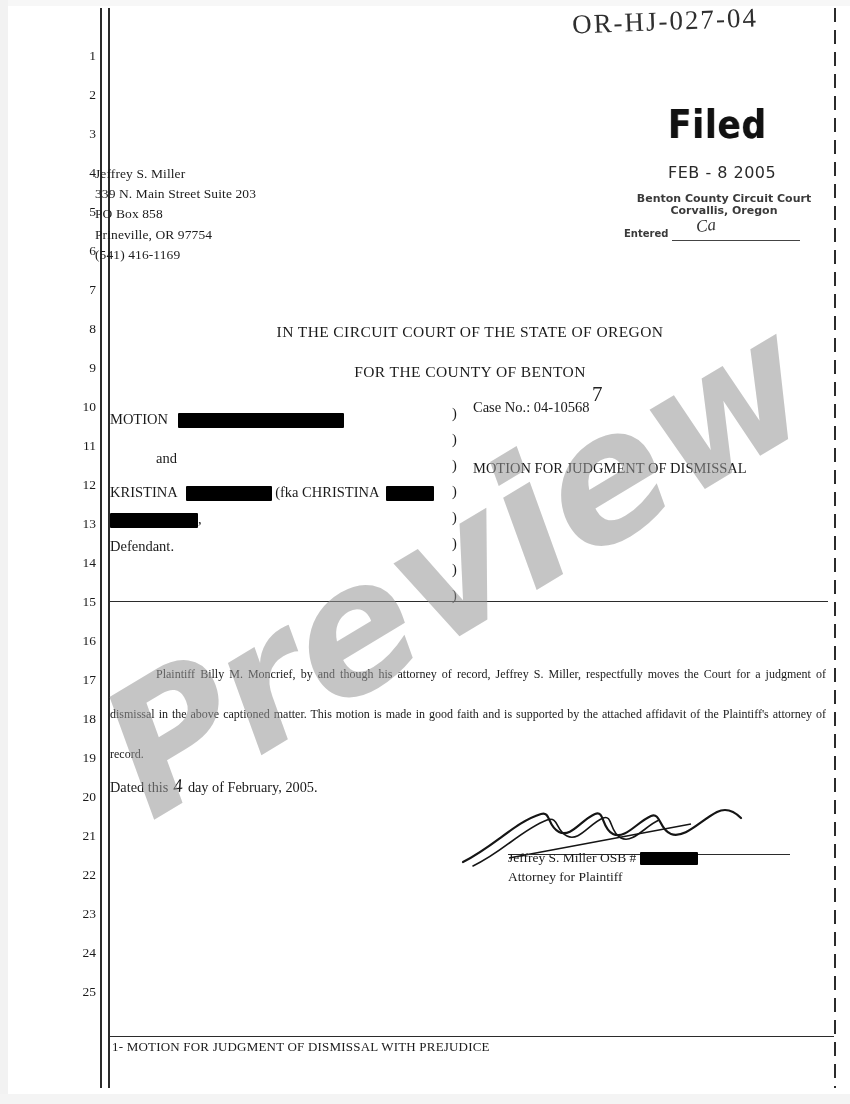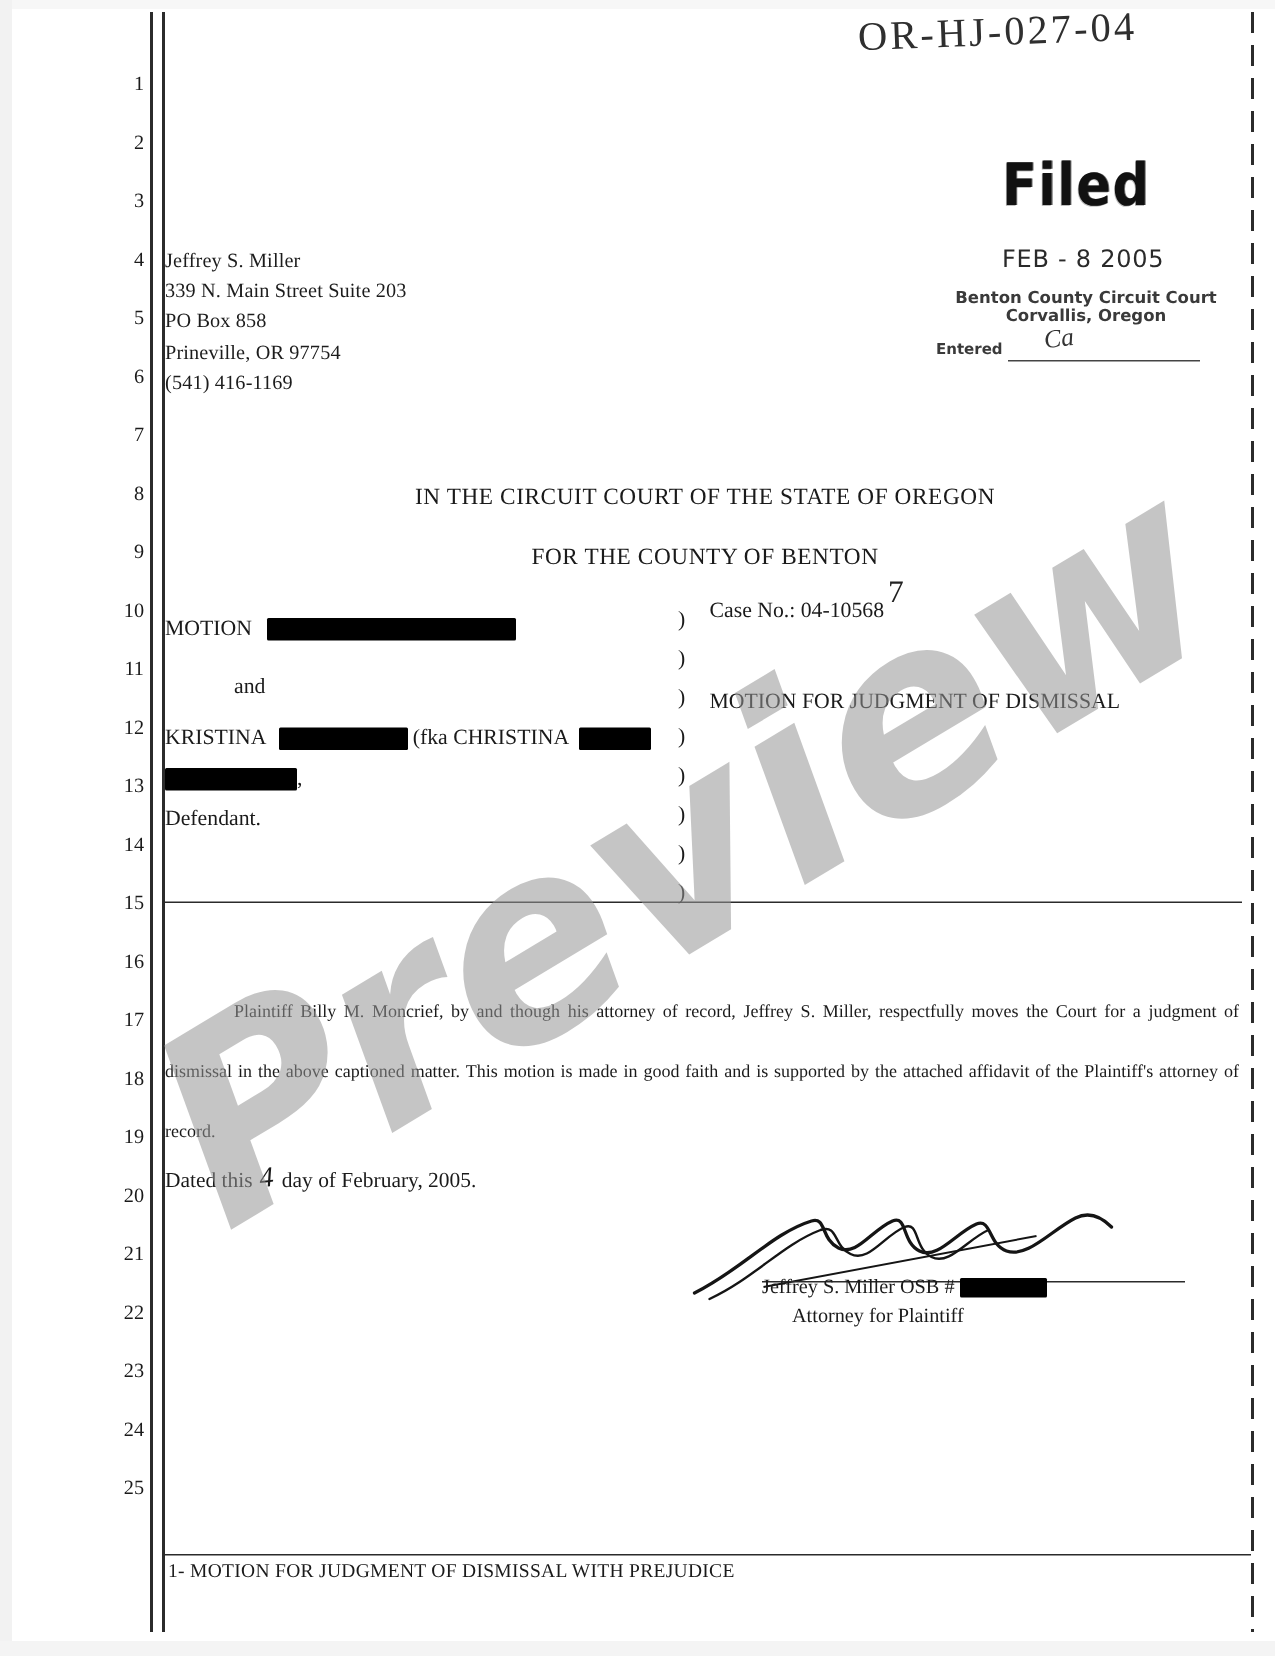--- a/index.html
+++ b/index.html
@@ -63,21 +63,21 @@
     width: 30px;
     text-align: right;
     font-family: "Liberation Serif", serif;
     font-size: 13.5px;
     color: #1a1a1a;
   }
 
   
   .address-block {
     position: absolute;
-    left: 110px;
+    left: 95px;
     top: 164px;
     font-size: 13.5px;
     line-height: 20.2px;
     color: #1c1c1c;
     letter-spacing: .1px;
   }
   .address-block div { white-space: nowrap; }
 
   
   .filed-stamp {
@@ -270,21 +270,20 @@
     font-size: 13.5px;
     color: #1a1a1a;
     white-space: nowrap;
   }
   .sig-role {
     position: absolute;
     left: 508px;
     top: 869px;
     font-size: 13.5px;
     color: #1a1a1a;
-    margin-left: 20px;
   }
 
   
   .footer {
     position: absolute;
     left: 112px;
     top: 1039px;
     font-size: 13px;
     letter-spacing: .2px;
     color: #1a1a1a;

